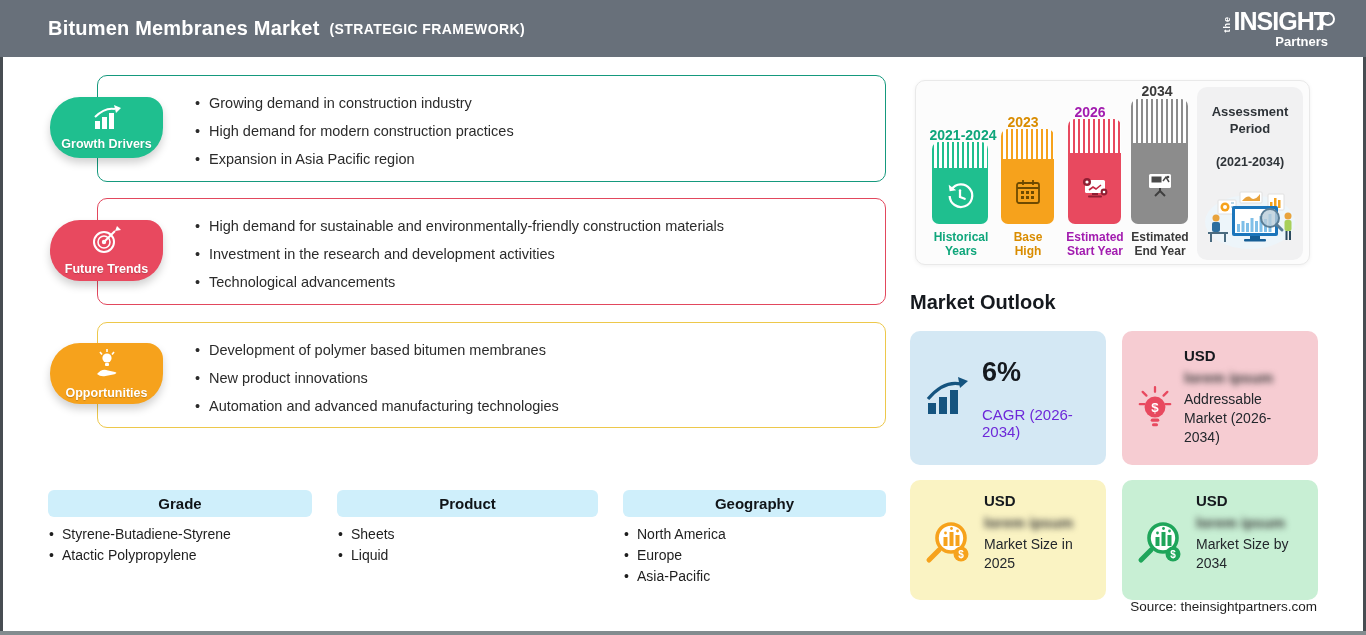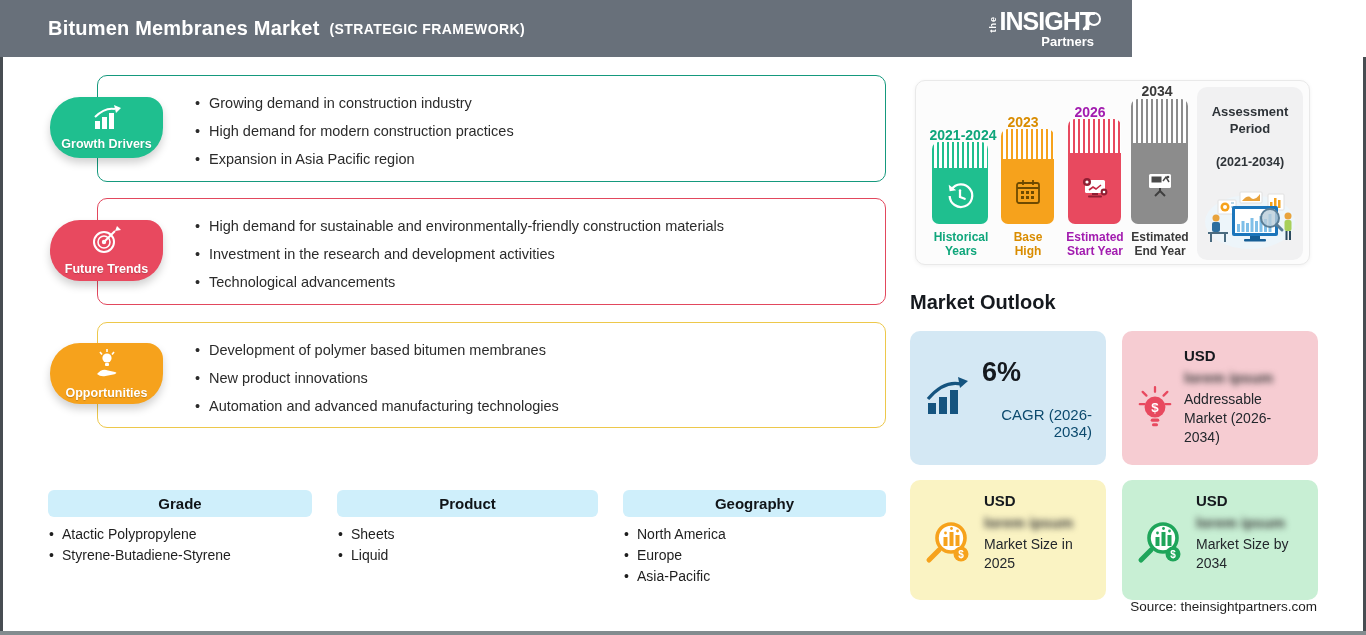--- a/index.html
+++ b/index.html
@@ -1,20 +1,20 @@
 <!DOCTYPE html>
 <html><head>
 <meta charset="utf-8">
 <style>
   * { margin:0; padding:0; box-sizing:border-box; }
   html,body { width:1366px; height:635px; background:#fff; font-family:"Liberation Sans", sans-serif; }
   .page { position:relative; width:1366px; height:635px; background:#fff; overflow:hidden; }
 
   
-  .header { position:absolute; top:0; left:0; width:1132px; height:57px; background:#68707A;
+  .header { position:absolute; top:0; left:0; width:1366px; height:57px; background:#68707A;
             display:flex; align-items:center; padding:0 30px 0 48px; }
   .hdr-title { color:#fff; font-size:20px; font-weight:bold; letter-spacing:.2px; }
   .hdr-sub { color:#fff; font-size:14px; font-weight:600; margin-left:10px; letter-spacing:.4px; }
   .logo { margin-left:auto; color:#fff; display:flex; flex-direction:column; align-items:flex-end; line-height:1; position:relative; padding-right:8px;}
   .logo-top { display:flex; align-items:flex-end; }
   .logo-the { writing-mode:vertical-rl; transform:rotate(180deg); font-size:9px; font-weight:bold; letter-spacing:1px; margin-right:2px; margin-bottom:2px;}
   .logo-insight { font-size:25px; font-weight:bold; letter-spacing:-1px; }
   .logo-lens { position:absolute; top:2px; right:-2px; }
   .logo-partners { font-size:13px; font-weight:bold; margin-top:1px; }
 
@@ -83,21 +83,21 @@
   .mo-title { position:absolute; left:910px; top:291px; font-size:20px; font-weight:bold; color:#15191E; }
   .card { position:absolute; border-radius:10px; display:flex; align-items:center; padding:0 14px; }
   .card.k0 { left:910px;  top:331px; width:196px; height:134px; background:#D4E8F4; }
   .card.k1 { left:1122px; top:331px; width:196px; height:134px; background:#F6CCD2; align-items:flex-start; padding-top:16px; }
   .card.k2 { left:910px;  top:480px; width:196px; height:120px; background:#FAF3C3; align-items:flex-start; padding-top:12px; }
   .card.k3 { left:1122px; top:480px; width:196px; height:120px; background:#C8EFD4; align-items:flex-start; padding-top:12px; }
   .card-icon { flex:0 0 auto; margin-right:10px; }
   .card.k1 .card-icon { margin-top:38px; }
   .card.k2 .card-icon, .card.k3 .card-icon { margin-top:26px; }
   .card-big { font-size:27px; font-weight:bold; color:#15191E; line-height:30px; }
-  .card-cap { font-size:15px; color:#0c4a6e; margin-top:19px;text-align:right; }
+  .card-cap { font-size:15px; color:#6d28d9; margin-top:19px; }
   .card-cur { font-size:15px; font-weight:bold; color:#15191E; }
   .card-val { font-size:15px; font-weight:bold; color:#3A3A3A; filter:blur(3px); margin:5px 0 4px; white-space:nowrap; }
   .card-lab { font-size:14px; color:#23272C; line-height:19px; max-width:122px; }
 
   .source { position:absolute; right:49px; top:599px; font-size:13.5px; color:#1E1E1E; }
 </style>
 </head>
 <body>
 
 <div class="page">
@@ -184,22 +184,22 @@
         <path d="M6 26 q5 -6 11 -3.5 l7 1.5 q3 1 -0.5 2.2 l-9 1.8 q-5 1 -8.5 -2 z" fill="#fff"></path>
       </svg>
     </span>
     <span class="badge-label">Opportunities</span>
   </div>
 
   <div class="seg-head c0">Grade</div>
   <div class="seg-head c1">Product</div>
   <div class="seg-head c2">Geography</div>
   <div class="seg-list c0">
+    <div class="seg-item">Styrene-Butadiene-Styrene</div>
     <div class="seg-item">Atactic Polypropylene</div>
-    <div class="seg-item">Styrene-Butadiene-Styrene</div>
   </div>
   <div class="seg-list c1">
     <div class="seg-item">Sheets</div>
     <div class="seg-item">Liquid</div>
   </div>
   <div class="seg-list c2">
     <div class="seg-item">North America</div>
     <div class="seg-item">Europe</div>
     <div class="seg-item">Asia-Pacific</div>
   </div>

